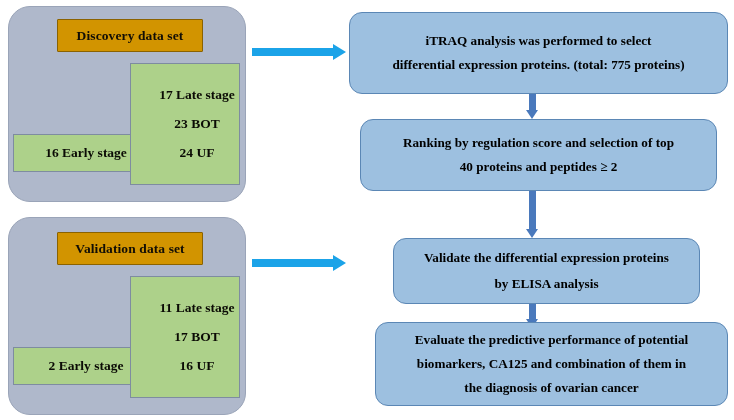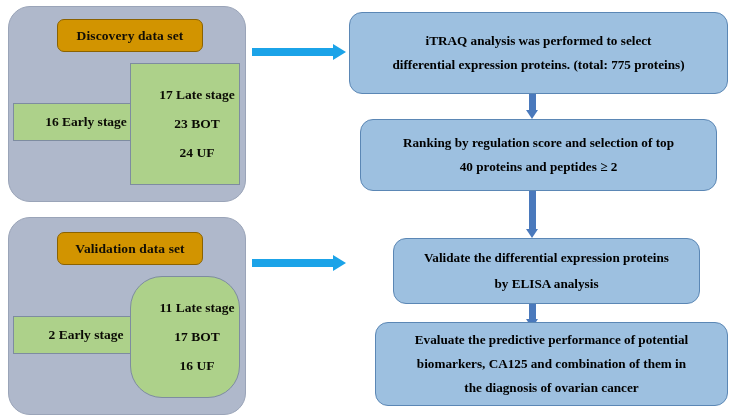--- a/index.html
+++ b/index.html
@@ -27,21 +27,21 @@
     border: 1px solid #9AA4B8;
     border-radius: 22px;
     box-sizing: border-box;
   }
 
   
   .dataset-label {
     position: absolute;
     background: #D29400;
     border: 1px solid #8B6200;
-    border-radius: 7px;
+    border-radius: 1px;
     box-sizing: border-box;
     display: flex;
     align-items: center;
     justify-content: center;
     color: #120E06;
     font-weight: bold;
     font-size: 13.5px;
     letter-spacing: .1px;
     white-space: nowrap;
   }
@@ -55,20 +55,21 @@
     color: #0B0B05;
     font-weight: bold;
     font-size: 13.5px;
     padding-left: 24px;
   }
   .cohort-box.early {
     display: flex;
     align-items: center;
     justify-content: center;
     white-space: nowrap;
+    margin-top: 31px;
   }
   .cohort-box.late {
     display: flex;
     flex-direction: column;
     align-items: center;
     justify-content: center;
     gap: 13px;
   }
   .cohort-line { white-space: nowrap; }
 
@@ -164,21 +165,21 @@
   <div class="group-panel" style="left:8px; top:217px; width:238px; height:198px;"></div>
 
   <div class="dataset-label" style="left:57px; top:232px; width:146px; height:33px;">
     <span>Validation data set</span>
   </div>
 
   <div class="cohort-box early" style="left:13px; top:316px; width:122px; height:38px;">
     <span>2 Early stage</span>
   </div>
 
-  <div class="cohort-box late" style="left:130px; top:276px; width:110px; height:122px;border-radius:32px;">
+  <div class="cohort-box late" style="left:130px; top:276px; width:110px; height:122px;">
     <span class="cohort-line">11 Late stage</span>
     <span class="cohort-line">17 BOT</span>
     <span class="cohort-line">16 UF</span>
   </div>
 
   <div class="h-arrow" style="left:252px; top:44px; width:94px;">
     <div class="shaft" style="width:81px;"></div>
     <div class="head" style="left:81px;"></div>
   </div>
 

